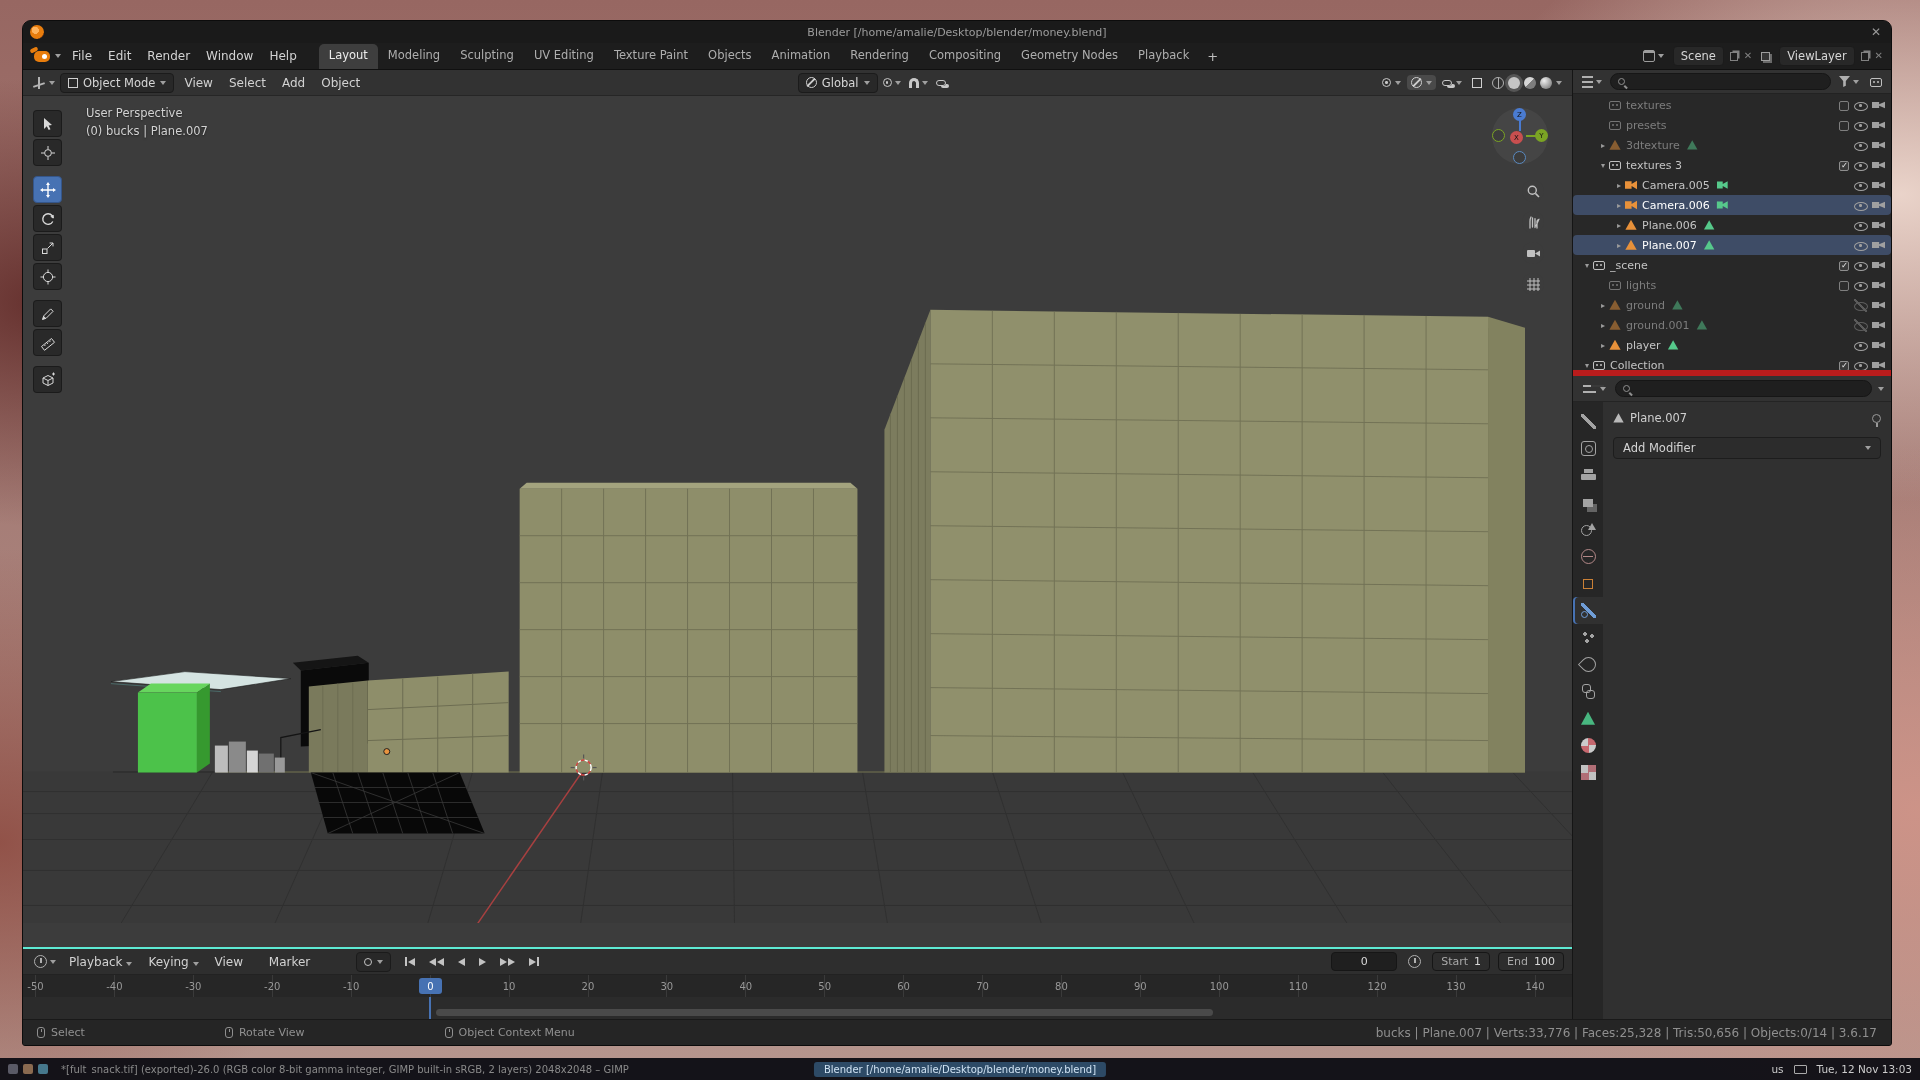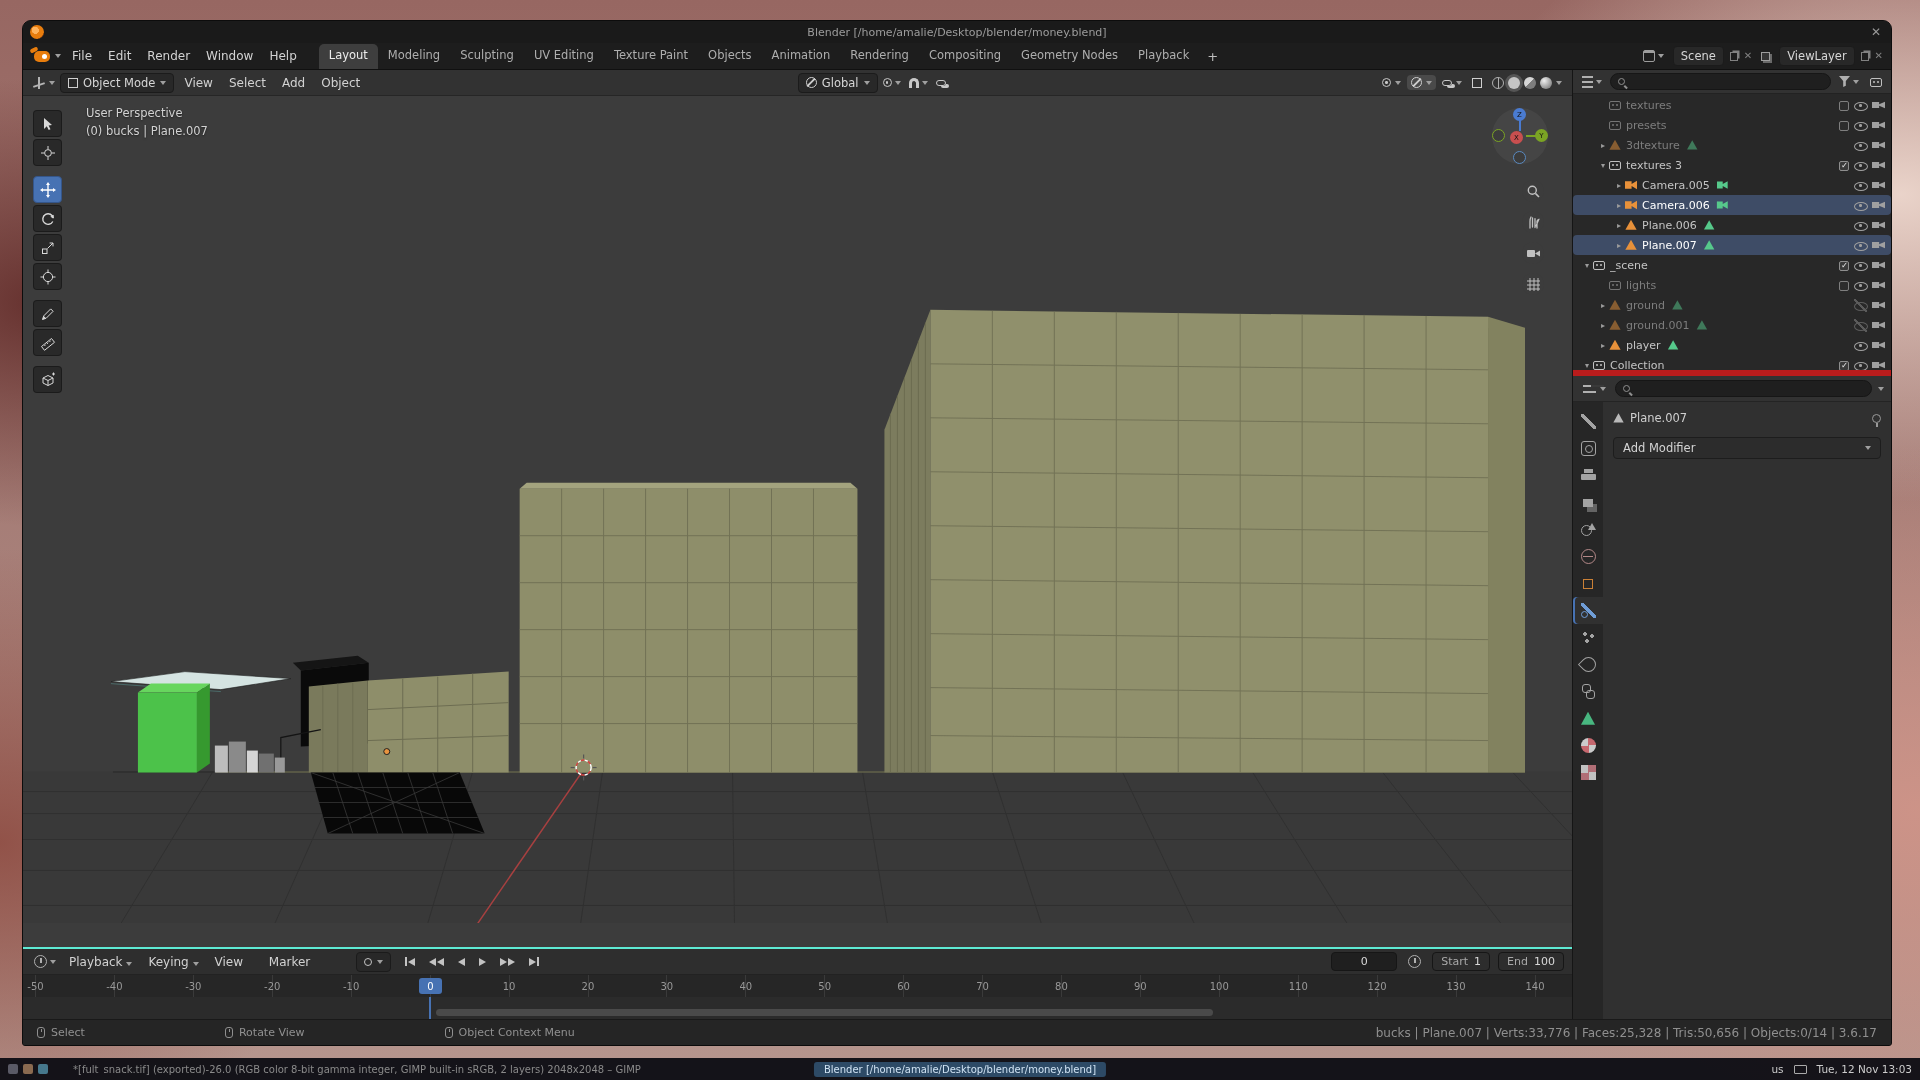--- a/index.html
+++ b/index.html
@@ -199,21 +199,21 @@
   .statusbar{height:26px;background:#252525;border-top:1px solid #191919;display:flex;align-items:center;padding:0 14px;flex:none;}
   .hints{display:flex;align-items:center;gap:140px;}
   .hint{display:flex;align-items:center;font-size:11px;color:#909090;white-space:nowrap;}
   .mouse{width:8px;height:11px;border:1px solid #8f8f8f;border-radius:3px;display:inline-block;margin-right:6px;position:relative;}
   .mouse::after{content:"";position:absolute;left:3px;top:1px;width:1px;height:3px;background:#8f8f8f;}
   .stats{margin-left:auto;font-size:12px;color:#8f8f8f;white-space:nowrap;}
 
   
   .taskbar{position:absolute;left:0;right:0;top:1058px;height:22px;background:rgba(14,14,20,.96);display:flex;align-items:center;padding:0 8px;z-index:20;}
   .tk-ico{width:10px;height:10px;border-radius:2px;margin-right:5px;flex:none;}
-  .tk-gimp{color:#8a8a8a;font-size:10px;white-space:nowrap;overflow:hidden;text-overflow:ellipsis;max-width:620px;margin-left:20px;}
+  .tk-gimp{color:#8a8a8a;font-size:10px;white-space:nowrap;overflow:hidden;text-overflow:ellipsis;max-width:620px;margin-left:8px;}
   .tk-active{position:absolute;left:50%;transform:translateX(-50%);background:#2d4a66;border-radius:3px;padding:2px 10px;color:#cfe2f3;font-size:10px;white-space:nowrap;}
   .tk-right{margin-left:auto;display:flex;align-items:center;gap:10px;color:#cccccc;font-size:10.5px;}
   .tk-kbd{width:13px;height:9px;border:1px solid #aaa;border-radius:1px;}
 </style>
 </head>
 <body>
 
 <div class="bwindow">
 
   <div class="titlebar">

